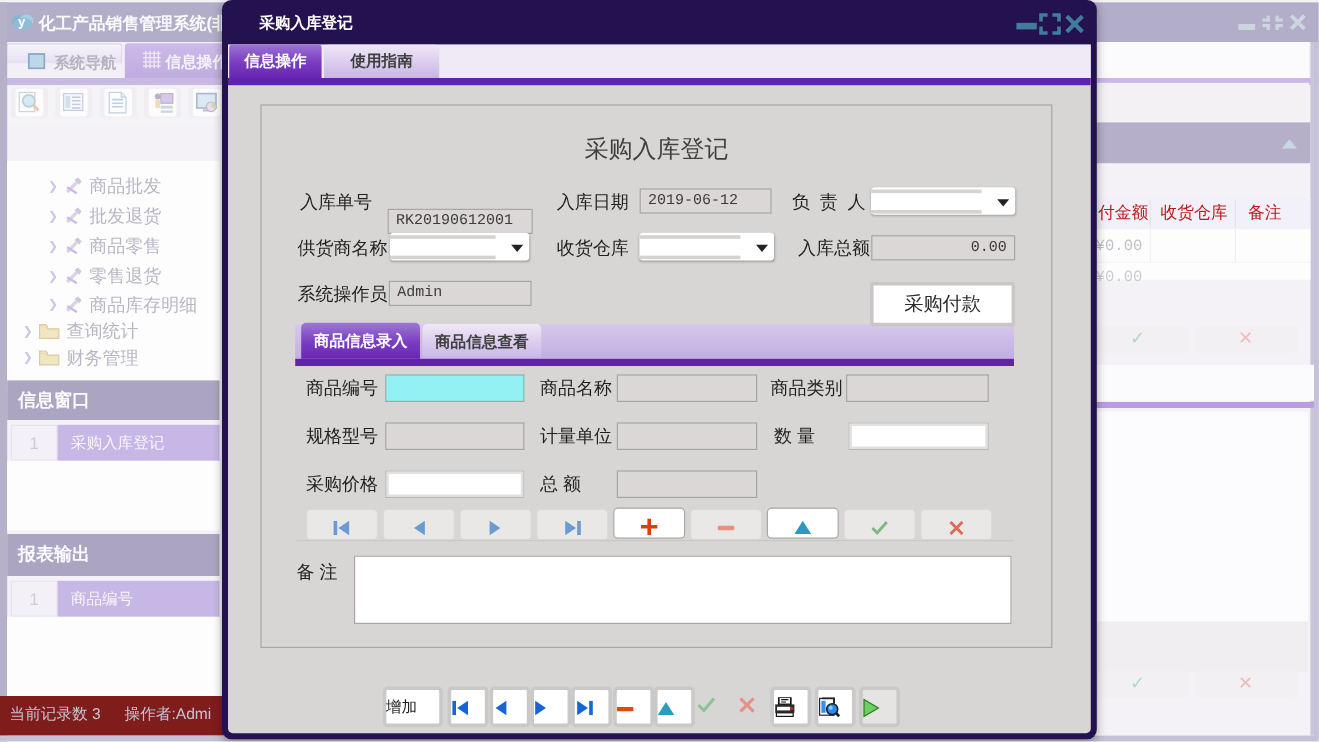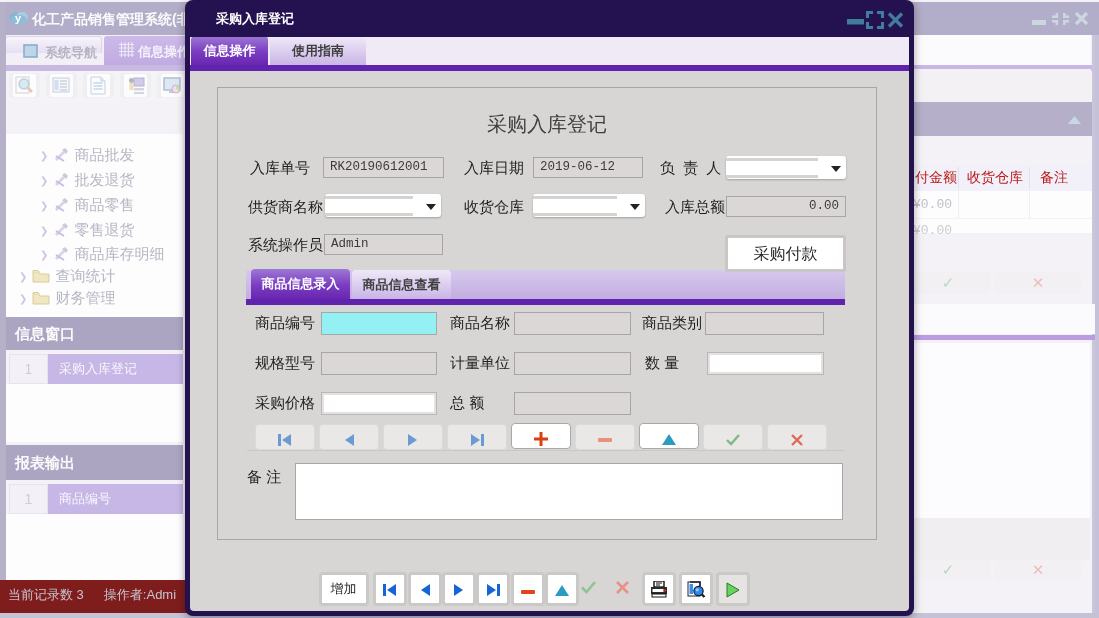--- a/index.html
+++ b/index.html
@@ -43,21 +43,21 @@
 .mbar{position:absolute;left:0;top:28px;width:719px;height:6px;background:#6023ae}
 
 #panel{position:absolute;left:27px;top:50px;width:660px;height:453px;border:1px solid #a9a6a5}
 .lbl{position:absolute;font-size:15px;color:#1f1f1f;white-space:nowrap}
 .ro{position:absolute;height:21px;background:#dad7d6;border:1px solid #a8a5a4;font-family:"Liberation Mono",monospace;font-size:12.5px;color:#3c3c3c;line-height:19px;padding:0 6px}
 .wi{position:absolute;height:22px;background:#fff;border:1px solid #bab7b6;box-shadow:inset 0 0 0 2px #e4e2e0}
 .combo{position:absolute;height:23px;background:#fff;border-radius:3px;box-shadow:0 1px 2px rgba(0,0,0,.25)}
 .combo .inner{position:absolute;left:0;top:2px;right:28px;bottom:1px;background:#fff;border-top:3px solid #d5d3d1;border-bottom:3.5px solid #d5d3d1}
 .combo .tri{position:absolute;right:5px;top:10px;width:0;height:0;border-left:5.5px solid transparent;border-right:5.5px solid transparent;border-top:6.5px solid #222}
 .navbtn{position:absolute;width:60px;height:26px;background:#eae8e7;border:1px solid #dcdad9;border-radius:4px;text-align:center}
-.bbtn{position:absolute;top:535px;width:34px;height:34px;background:#fff;border:3px solid #cbc9c7;border-radius:4px;text-align:center;line-height:28px}
+.bbtn{position:absolute;top:535px;width:34px;height:34px;background:#fff;border:3px solid #cbc9c7;border-radius:4px;text-align:left;line-height:28px}
 </style></head><body>
 <div id="bgwin">
   <div class="bg-title">
       <span class="txt">化工产品销售管理系统(非注册版)</span>
     </div>
   <svg class="abs" style="left:9px;top:8px" width="20" height="18" viewBox="0 0 20 18">
       <ellipse cx="7" cy="10" rx="6.5" ry="5.5" fill="#85b6d2"></ellipse>
       <ellipse cx="13" cy="9" rx="6" ry="5" fill="#a8cde2"></ellipse>
       <ellipse cx="10" cy="12" rx="8" ry="5" fill="#8fbcd6"></ellipse>
       <text x="9" y="14" font-size="11" font-weight="bold" fill="#fff" text-anchor="middle" font-family="Liberation Sans">y</text>
@@ -251,21 +251,21 @@
   <div id="mtitle" style="font-size:13px;left:31px">采购入库登记</div>
   <div id="mbody">
     <div class="mtabrow"></div>
     <div class="mtab-on" style="left:1px;width:77px;line-height:29px">信息操作</div>
     <div class="mtab-off" style="left:80px;width:96px;line-height:28px">使用指南</div>
     <div class="mbar"></div>
     <div id="panel"></div>
     <div class="abs" style="left:27px;top:74px;width:660px;text-align:center;font-size:20px;color:#3f3f3f">采购入库登记</div>
 
     <div class="lbl" style="left:60px;top:122px">入库单号</div>
-    <div class="ro" style="left:133px;top:120px;width:121px">RK20190612001</div>
+    <div class="ro" style="left:133px;top:137px;width:121px">RK20190612001</div>
     <div class="lbl" style="left:274px;top:122px">入库日期</div>
     <div class="ro" style="left:343px;top:120px;width:110px">2019-06-12</div>
     <div class="lbl" style="left:470px;top:122px;word-spacing:4px">负 责 人</div>
     <div class="combo" style="left:536px;top:119px;width:120px">
         <div class="inner"></div>
         <div class="tri"></div>
       </div>
 
     <div class="lbl" style="left:58px;top:161px">供货商名称</div>
     <div class="combo" style="left:135px;top:157px;width:116px">

